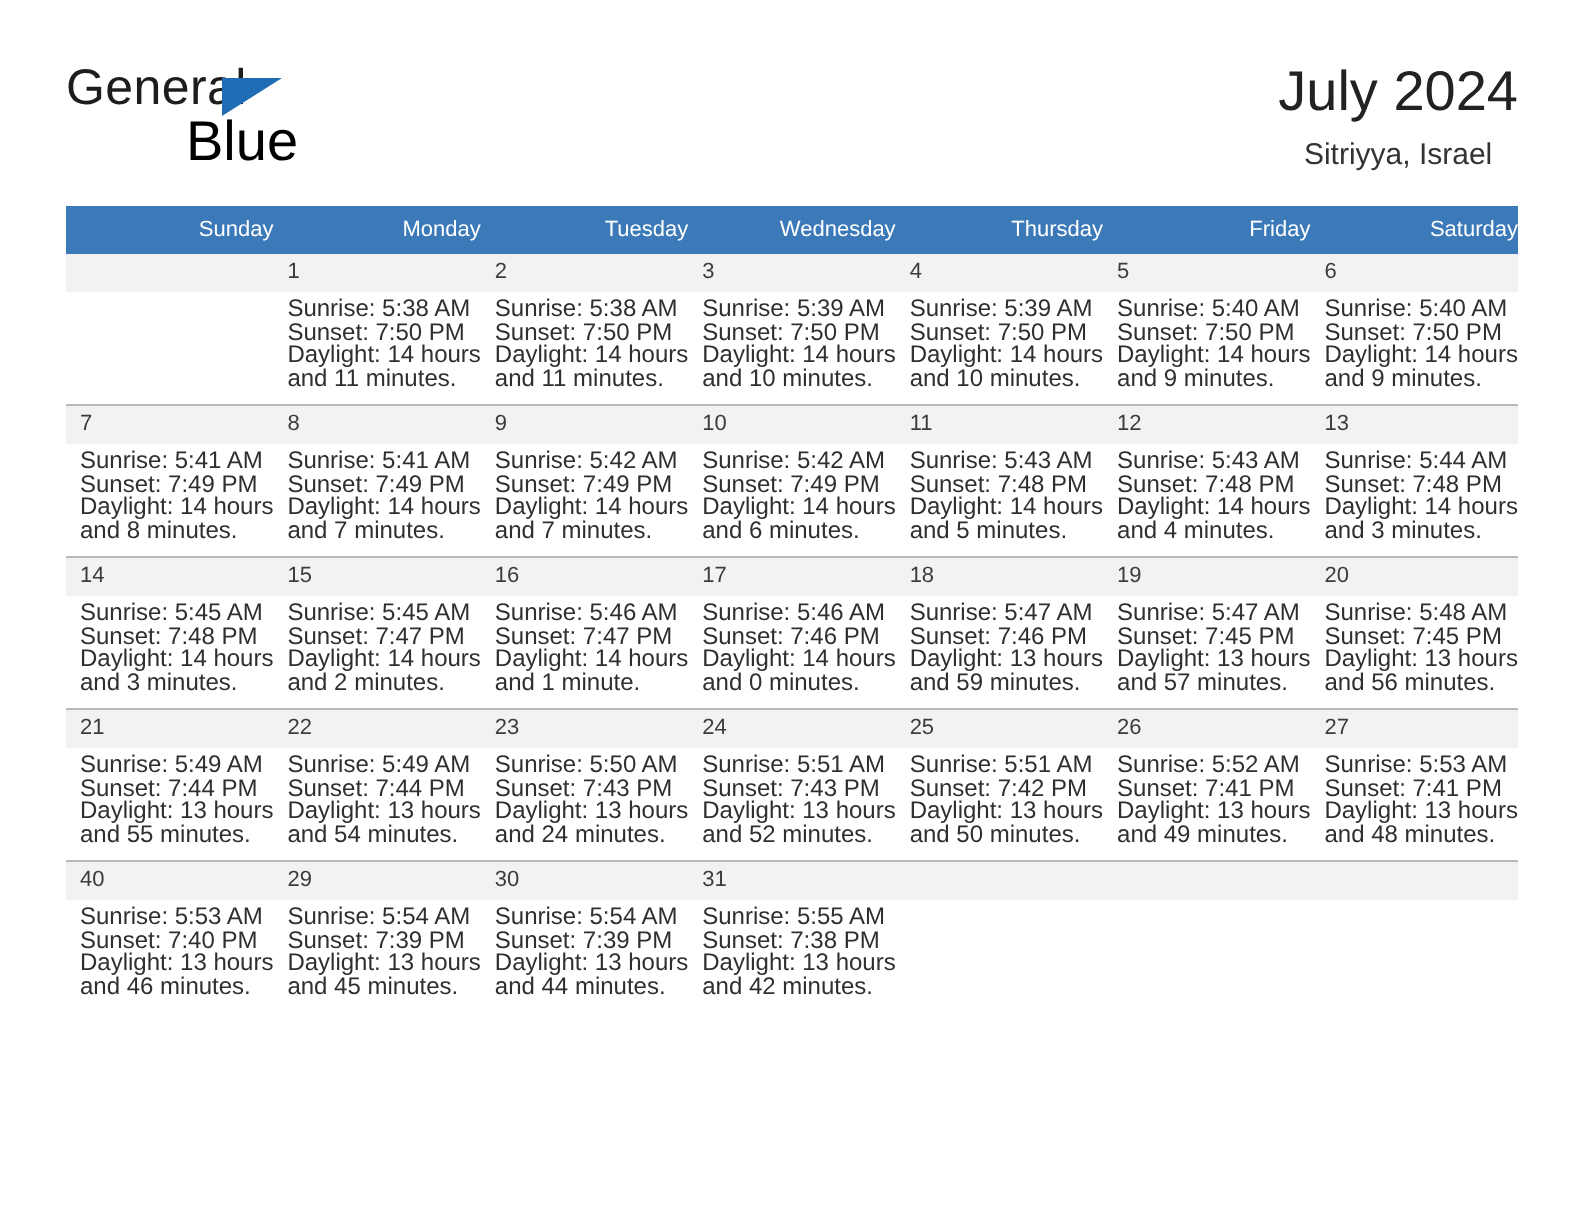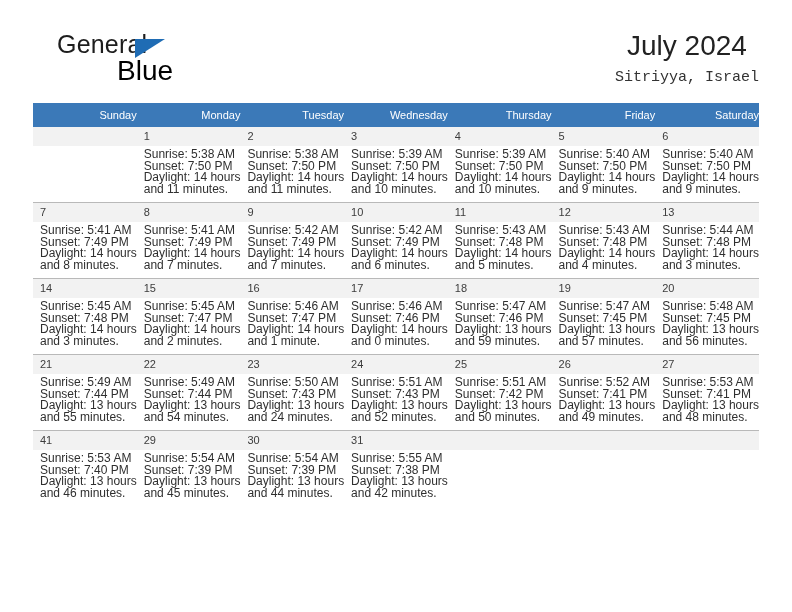--- a/index.html
+++ b/index.html
@@ -22,21 +22,20 @@
     box-sizing: border-box;
   }
 
   
   .header {
     position: absolute;
     left: 33px;
     top: 30px;
     right: 33px;
     height: 68px;
-    margin-left: 24px;
   }
 
   .logo {
     position: absolute;
     left: 0;
     top: 0;
     width: 260px;
     height: 64px;
   }
   .logo-general {
@@ -79,21 +78,20 @@
     color: #222222;
     line-height: 36px;
     white-space: nowrap;
   }
   .cal-subtitle {
     font-size: 15px;
     color: #333333;
     line-height: 22px;
     margin-top: 3px;
     white-space: nowrap;
-    font-family: Liberation Mono, monospace;
   }
 
   
   .calendar {
     position: absolute;
     left: 33px;
     top: 103px;
     width: 726px;
     border-collapse: collapse;
     table-layout: fixed;
@@ -485,21 +483,21 @@
                 <div>Sunset: 7:41 PM</div>
                 <div>Daylight: 13 hours</div>
                 <div>and 48 minutes.</div>
               </div>
             </div>
           </td>
         </tr>
         <tr>
           <td>
             <div class="cell-inner">
-              <div class="daynum">41</div>
+              <div class="daynum">40</div>
               <div class="details">
                 <div>Sunrise: 5:53 AM</div>
                 <div>Sunset: 7:40 PM</div>
                 <div>Daylight: 13 hours</div>
                 <div>and 46 minutes.</div>
               </div>
             </div>
           </td>
           <td>
             <div class="cell-inner">

